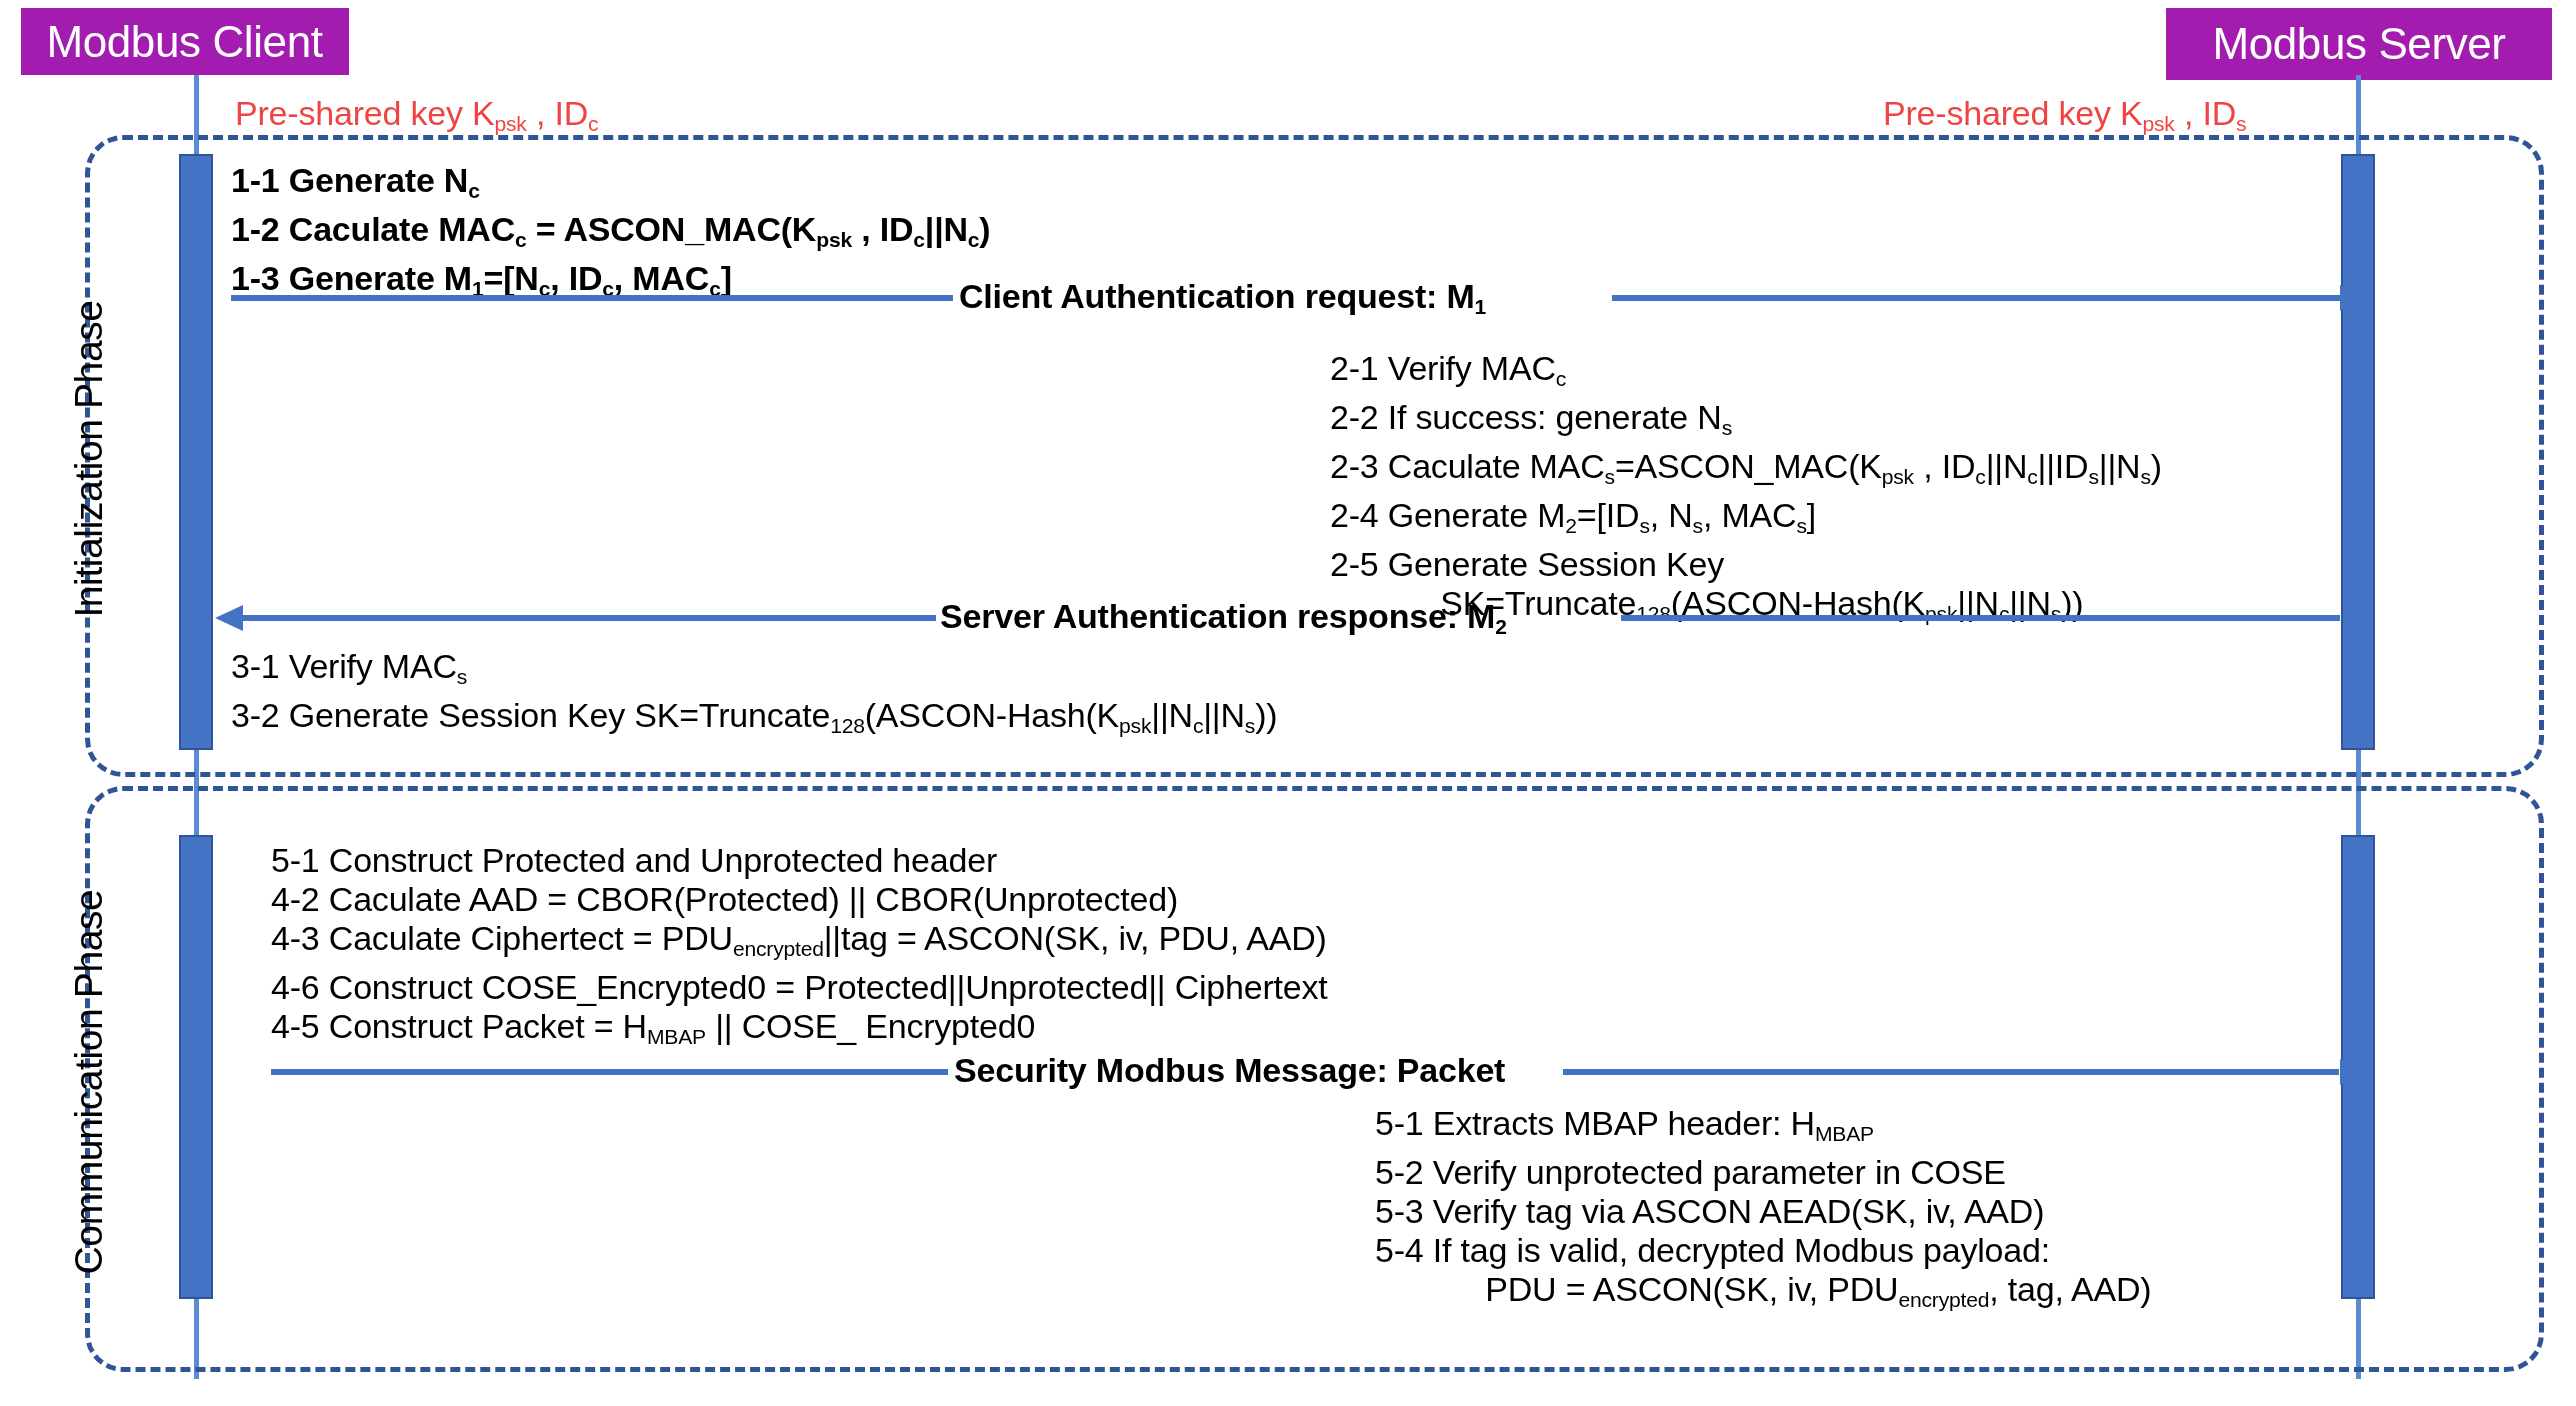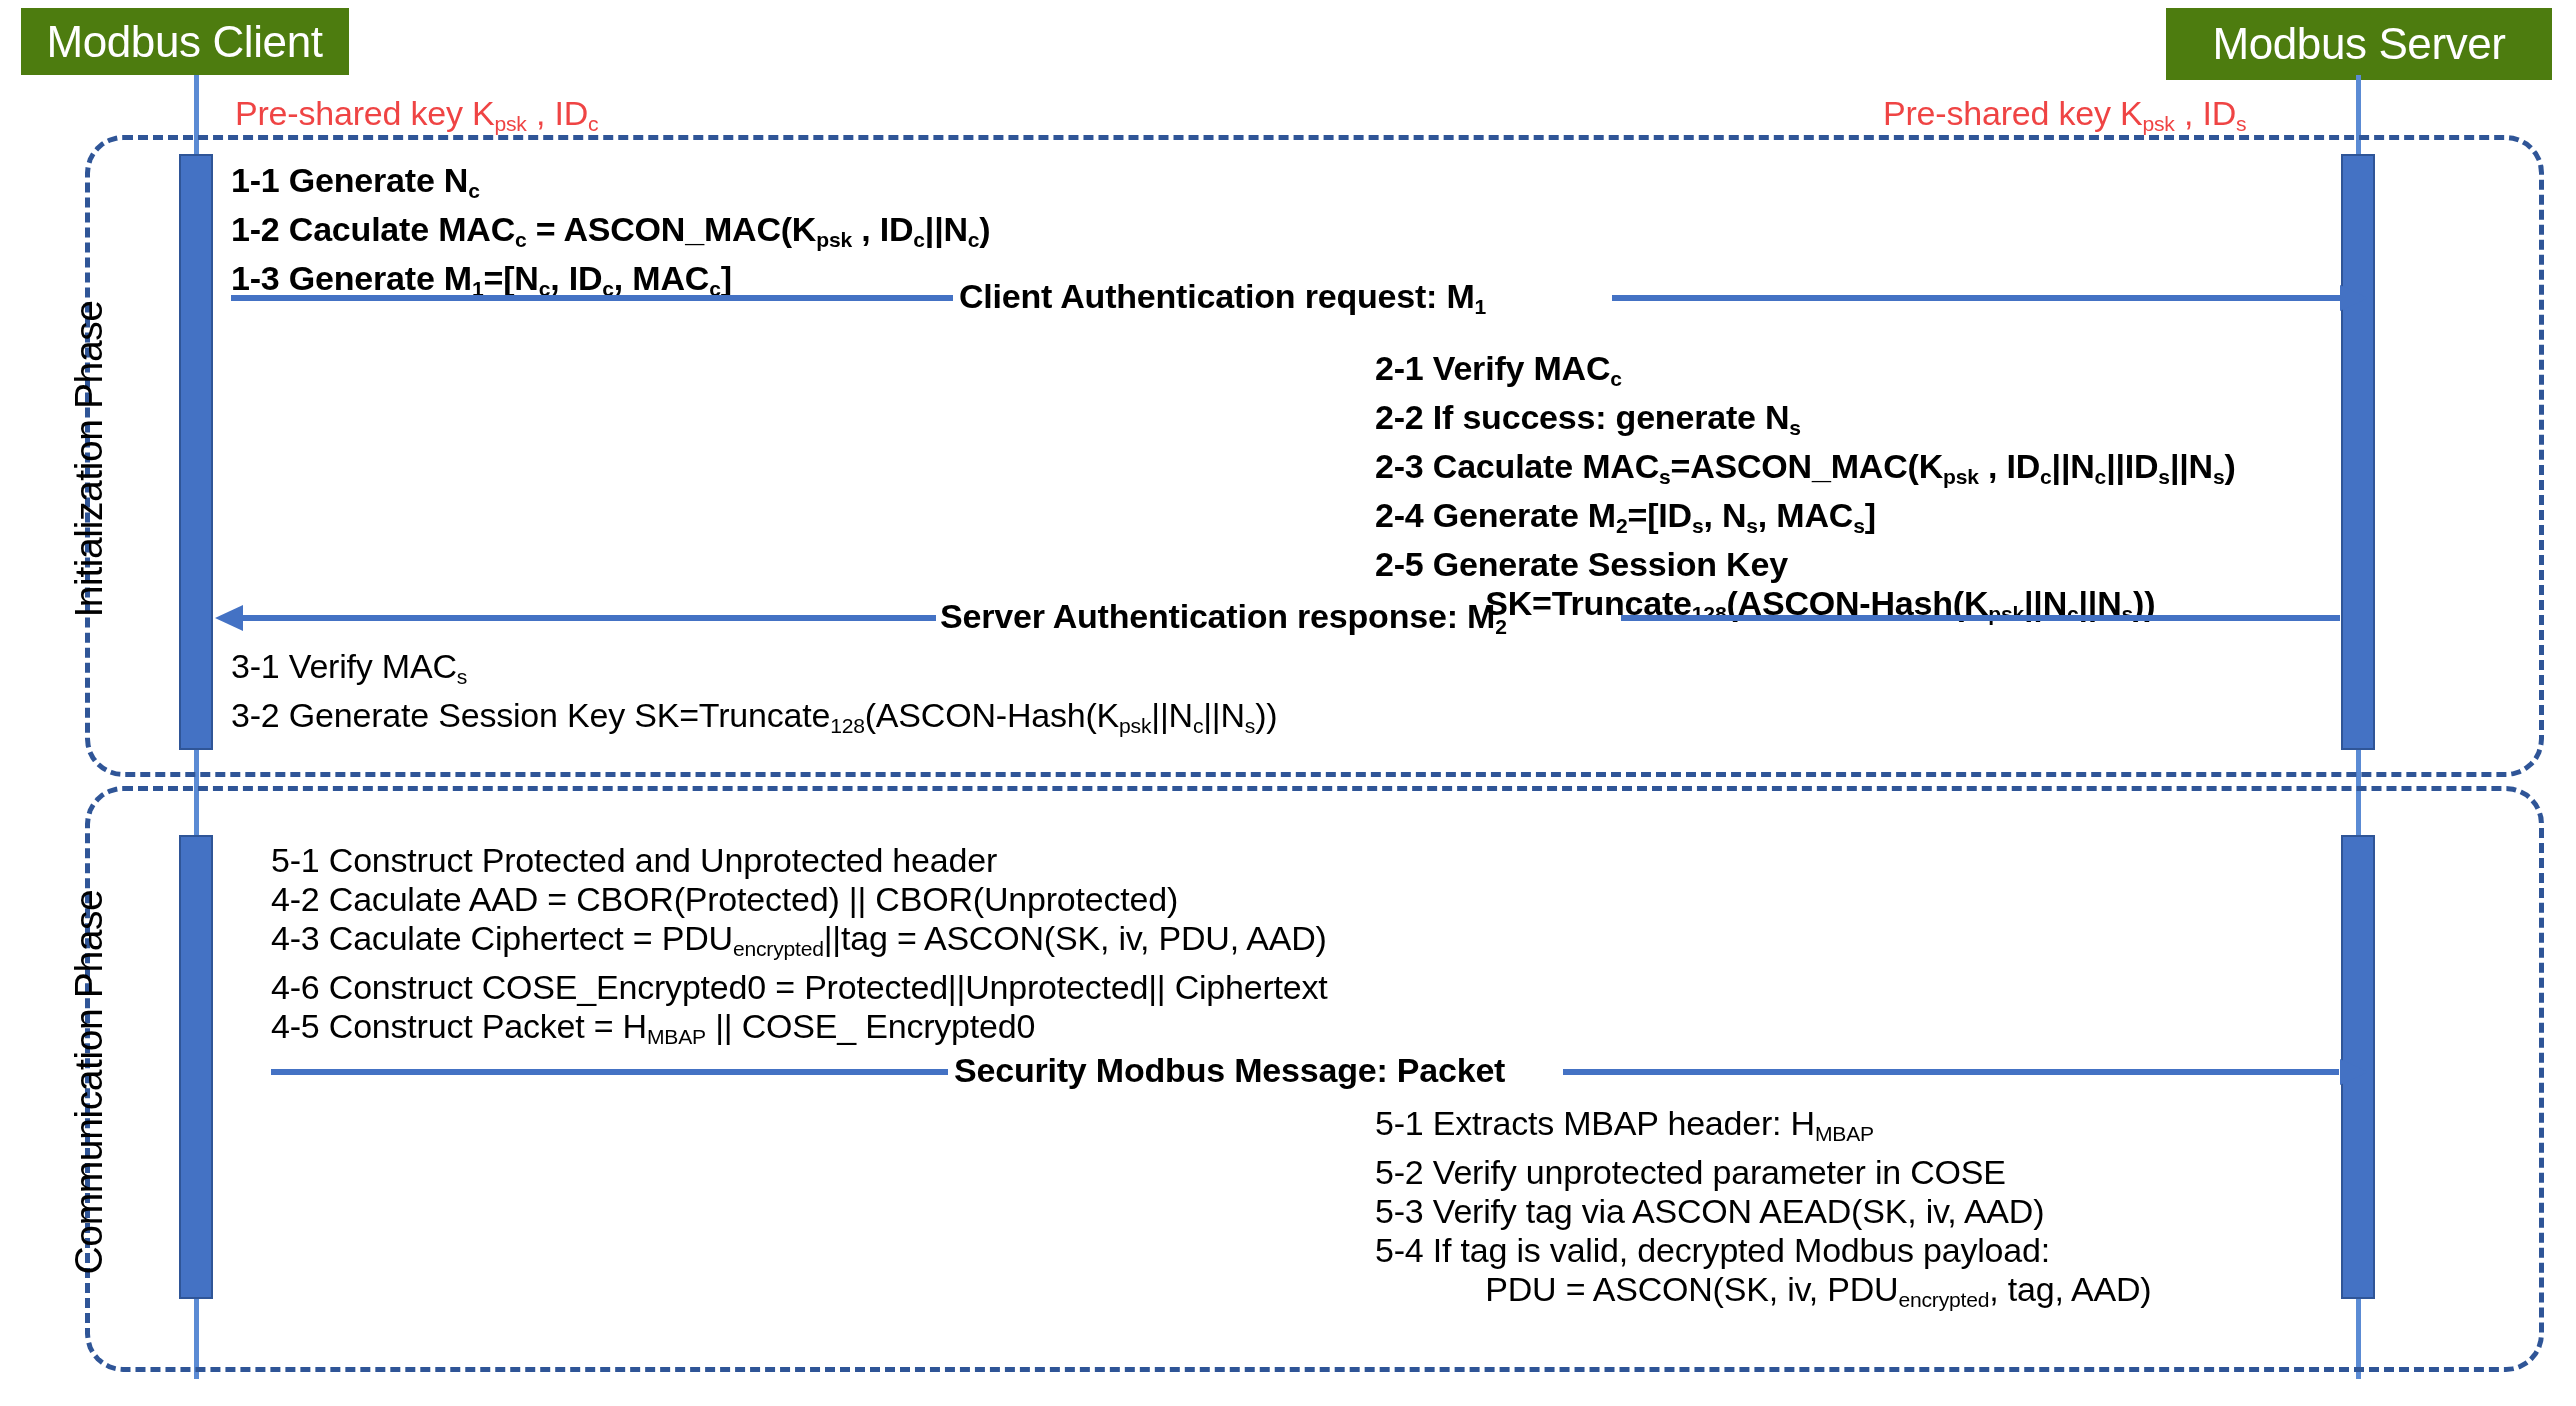--- a/index.html
+++ b/index.html
@@ -5,21 +5,21 @@
   html,body{margin:0;padding:0;background:#ffffff;}
   body{
     font-family:"Liberation Sans", sans-serif;
     width:2576px;height:1407px;position:relative;overflow:hidden;
     color:#000;
   }
   .canvas{position:absolute;left:0;top:0;width:2576px;height:1407px;}
 
   
   .actor-box{
-    position:absolute;background:#4d7c0f;color:#ffffff;
+    position:absolute;background:#a21caf;color:#ffffff;
     font-size:44px;line-height:1;display:flex;align-items:center;justify-content:center;
     letter-spacing:-0.4px;white-space:nowrap;
   }
   #actor-client{left:20.5px;top:8.2px;width:328px;height:67px;}
   #actor-server{left:2166px;top:8.2px;width:386px;height:72px;}
 
   
   .lifeline{position:absolute;width:4.9px;background:#5b8bd4;}
   .activation{
     position:absolute;background:#4472c4;border:2.5px solid #2f5597;box-sizing:border-box;
@@ -93,21 +93,21 @@
     <div class="step-line">1-1 Generate N<sub>c</sub></div>
     <div class="step-line">1-2 Caculate MAC<sub>c</sub> = ASCON_MAC(K<sub>psk</sub> , ID<sub>c</sub>||N<sub>c</sub>)</div>
     <div class="step-line">1-3 Generate M<sub>1</sub>=[N<sub>c</sub>, ID<sub>c</sub>, MAC<sub>c</sub>]</div>
   </div>
 
   <div class="arrow-line" style="left:231px;top:295px;width:722px;"></div>
   <div class="arrow-line" style="left:1612px;top:295px;width:728px;"></div>
   <div class="arrow-head-r" style="left:2340px;top:285px;"></div>
   <div class="msg-label" style="left:959px;top:277px;">Client Authentication request: M<sub>1</sub></div>
 
-  <div class="step-block" style="left:1375px;top:349px;font-weight:bold;">
+  <div class="step-block" style="left:1330px;top:349px;">
     <div class="step-line">2-1 Verify MAC<sub>c</sub></div>
     <div class="step-line">2-2 If success: generate N<sub>s</sub></div>
     <div class="step-line">2-3 Caculate MAC<sub>s</sub>=ASCON_MAC(K<sub>psk</sub> , ID<sub>c</sub>||N<sub>c</sub>||ID<sub>s</sub>||N<sub>s</sub>)</div>
     <div class="step-line">2-4 Generate M<sub>2</sub>=[ID<sub>s</sub>, N<sub>s</sub>, MAC<sub>s</sub>]</div>
     <div class="step-line">2-5 Generate Session Key</div>
     <div class="step-line indent">&nbsp;&nbsp;&nbsp;&nbsp;&nbsp;SK=Truncate<sub>128</sub>(ASCON-Hash(K<sub>psk</sub>||N<sub>c</sub>||N<sub>s</sub>))</div>
   </div>
 
   <div class="arrow-head-l" style="left:215px;top:605px;"></div>
   <div class="arrow-line" style="left:243px;top:615px;width:693px;"></div>

